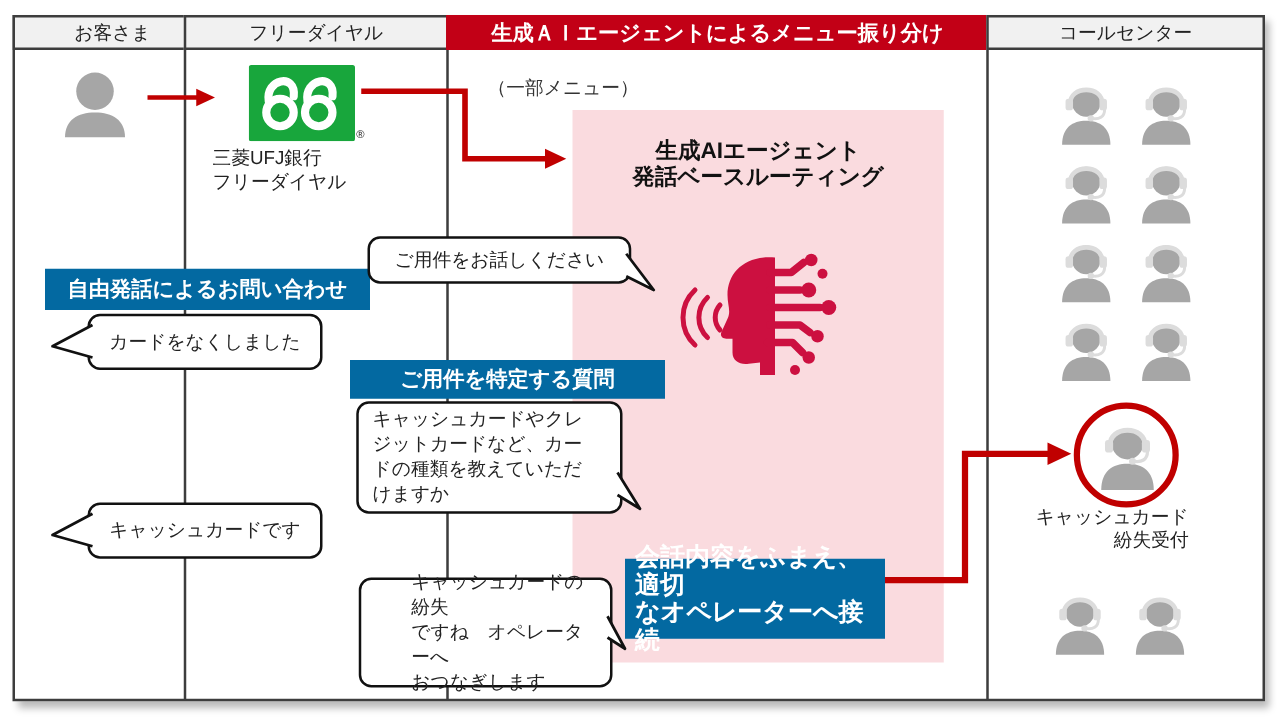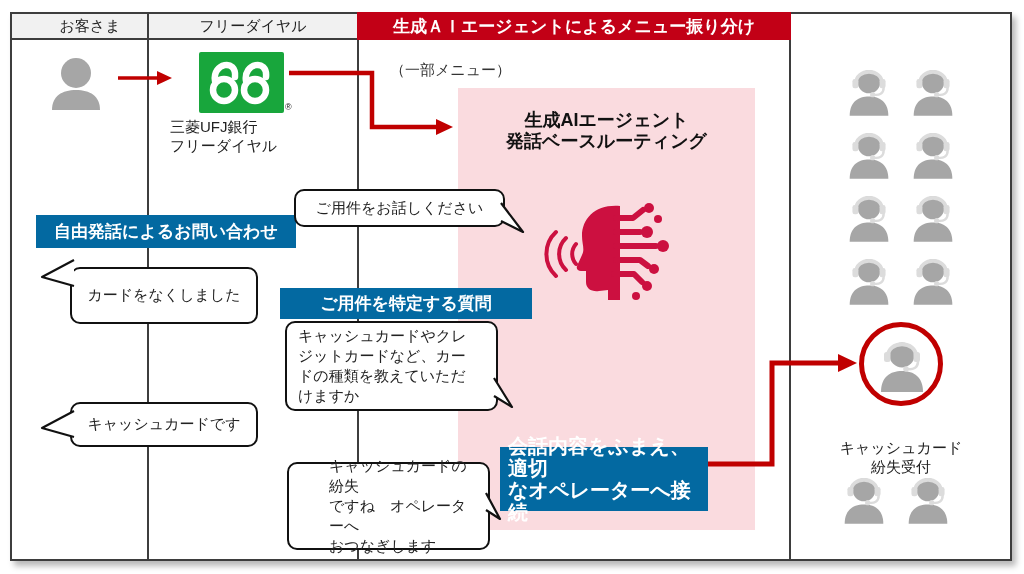--- a/index.html
+++ b/index.html
@@ -22,21 +22,21 @@
   .pink-panel{left:458px;top:88px;width:297px;height:442px;background:#fadbdf;z-index:1;}
   .partial-note{left:390px;top:61px;font-size:15px;color:#333;z-index:2;}
   .routing-title{left:458px;top:110px;width:297px;text-align:center;font-weight:bold;font-size:18px;
                  line-height:21px;white-space:pre-line;z-index:2;color:#111;}
   
   .bubble{background:#fff;border:2px solid #111;border-radius:10px;font-size:15px;color:#222;
           display:flex;align-items:center;z-index:3;}
   .bubble.center{justify-content:center;}
   .bubble.multi{padding:4px 11px;line-height:20px;white-space:pre-line;}
   #bubble-ai-prompt{left:294px;top:189px;width:211px;height:38px;}
-  #bubble-lost-card{left:70px;top:251px;width:188px;height:57px;margin-top:16px;}
+  #bubble-lost-card{left:70px;top:251px;width:188px;height:45px;}
   #bubble-card-type{left:285px;top:321px;width:213px;height:90px;}
   #bubble-cash-card{left:70px;top:402px;width:188px;height:45px;}
   #bubble-transfer{left:287px;top:462px;width:203px;height:88px;padding-left:40px;}
   
   .rlabel{background:#0369a1;color:#fff;font-weight:bold;display:flex;align-items:center;
           justify-content:center;z-index:3;}
   #label-free-speech{left:36px;top:215px;width:260px;height:33px;font-size:17px;}
   #label-clarify{left:280px;top:288px;width:252px;height:31px;font-size:17px;}
   #label-connect{left:500px;top:447px;width:208px;height:64px;font-size:20px;line-height:22px;
                  white-space:pre-line;justify-content:flex-start;padding-left:8px;}
@@ -52,22 +52,22 @@
   
   .op-grid{left:846px;top:64px;width:110px;display:grid;grid-template-columns:46px 46px;
            grid-column-gap:18px;grid-row-gap:9px;z-index:2;}
   .op-slot{width:46px;height:54px;}
   .op-slot svg{width:100%;height:100%;display:block;}
   #op-bottom-left{left:841px;top:472px;width:46px;height:54px;z-index:2;}
   #op-bottom-right{left:905px;top:472px;width:46px;height:54px;z-index:2;}
   #op-circle-ring{left:859px;top:322px;width:84px;height:84px;border:5px solid #c00000;border-radius:50%;
                   background:#fff;z-index:2;}
   #op-circled{left:877px;top:337px;width:50px;height:56px;z-index:3;}
-  #circled-op-label{left:809px;top:404px;width:184px;text-align:center;font-size:15px;line-height:19px;
-                    white-space:pre-line;z-index:2;margin-top:34px;}
+  #circled-op-label{left:767px;top:404px;width:184px;text-align:right;font-size:15px;line-height:19px;
+                    white-space:pre-line;z-index:2;}
   
   #overlay{left:0;top:0;width:1024px;height:574px;z-index:6;pointer-events:none;}
 </style>
 </head>
 <body>
 
 <div class="canvas">
 
   <div class="abs frame"></div>
   <div class="abs vline" id="vline-1"></div>
@@ -75,20 +75,23 @@
   <div class="abs vline" id="vline-3"></div>
 
   <div class="abs hdr" id="hdr-customer">
     <span>お客さま</span>
   </div>
   <div class="abs hdr" id="hdr-freedial">
     <span>フリーダイヤル</span>
   </div>
   <div class="abs hdr" id="hdr-ai">
     <span>生成ＡＩエージェントによるメニュー振り分け</span>
+  </div>
+  <div class="abs hdr" id="hdr-call">
+    <span>コールセンター</span>
   </div>
 
   <div class="abs pink-panel"></div>
   <div class="abs partial-note">（一部メニュー）</div>
   <div class="abs routing-title">生成AIエージェント
 発話ベースルーティング</div>
 
   <svg class="abs" id="customer-icon" viewBox="0 0 54 56">
     <circle cx="26" cy="19" r="15" fill="#a6a6a6"></circle>
     <path d="M2 56 C2 42 12 36 26 36 C40 36 50 42 50 56 Z" fill="#a6a6a6"></path>

